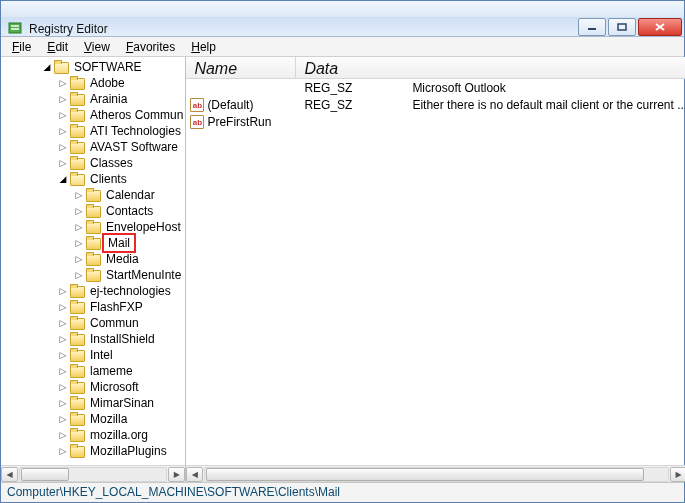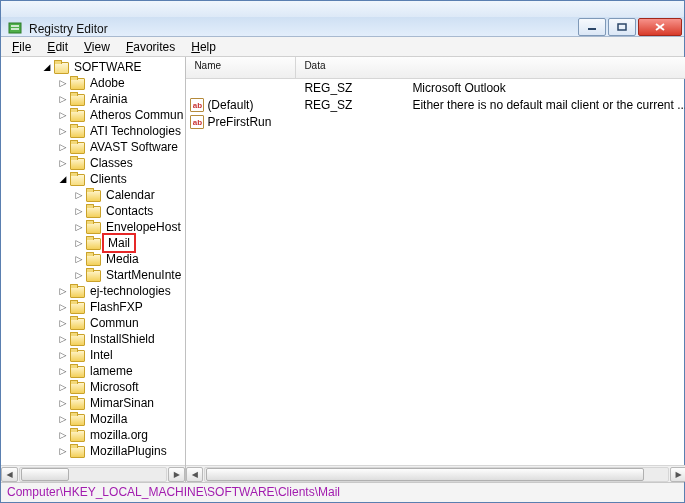--- a/index.html
+++ b/index.html
@@ -145,22 +145,23 @@
   }
   .list-header {
     display: flex;
     height: 22px;
     border-bottom: 1px solid #d6d6d6;
     background: linear-gradient(to bottom,#fdfdfd,#efefef);
   }
   .col {
     border-right: 1px solid #d6d6d6;
     padding: 3px 8px;
-    font-size: 10px;
+    font-size: 16px;
     color: #111;
+    font-style: italic;
   }
   .col.name { width: 110px; }
   .col.type { width: 108px; }
   .col.data { flex: 1; border-right: none; }
   .list-body {
     flex: 1;
     overflow: hidden;
   }
   .row {
     display: flex;
@@ -212,21 +213,21 @@
     border-radius: 2px;
   }
   .tree-pane .hscroll .thumb { width: 48px; }
   .list-pane .hscroll .thumb { width: 438px; }
   .statusbar {
     height: 20px;
     border-top: 1px solid #c8c8c8;
     background: #f4f4f4;
     padding: 2px 6px;
     font-size: 12px;
-    color: #a21caf;
+    color: #0c4a6e;
   }
 </style>
 </head>
 <body>
 
 <div class="window">
 
   <div class="titlebar">
     <span class="app-icon">
       <svg width="16" height="16" viewBox="0 0 16 16">

